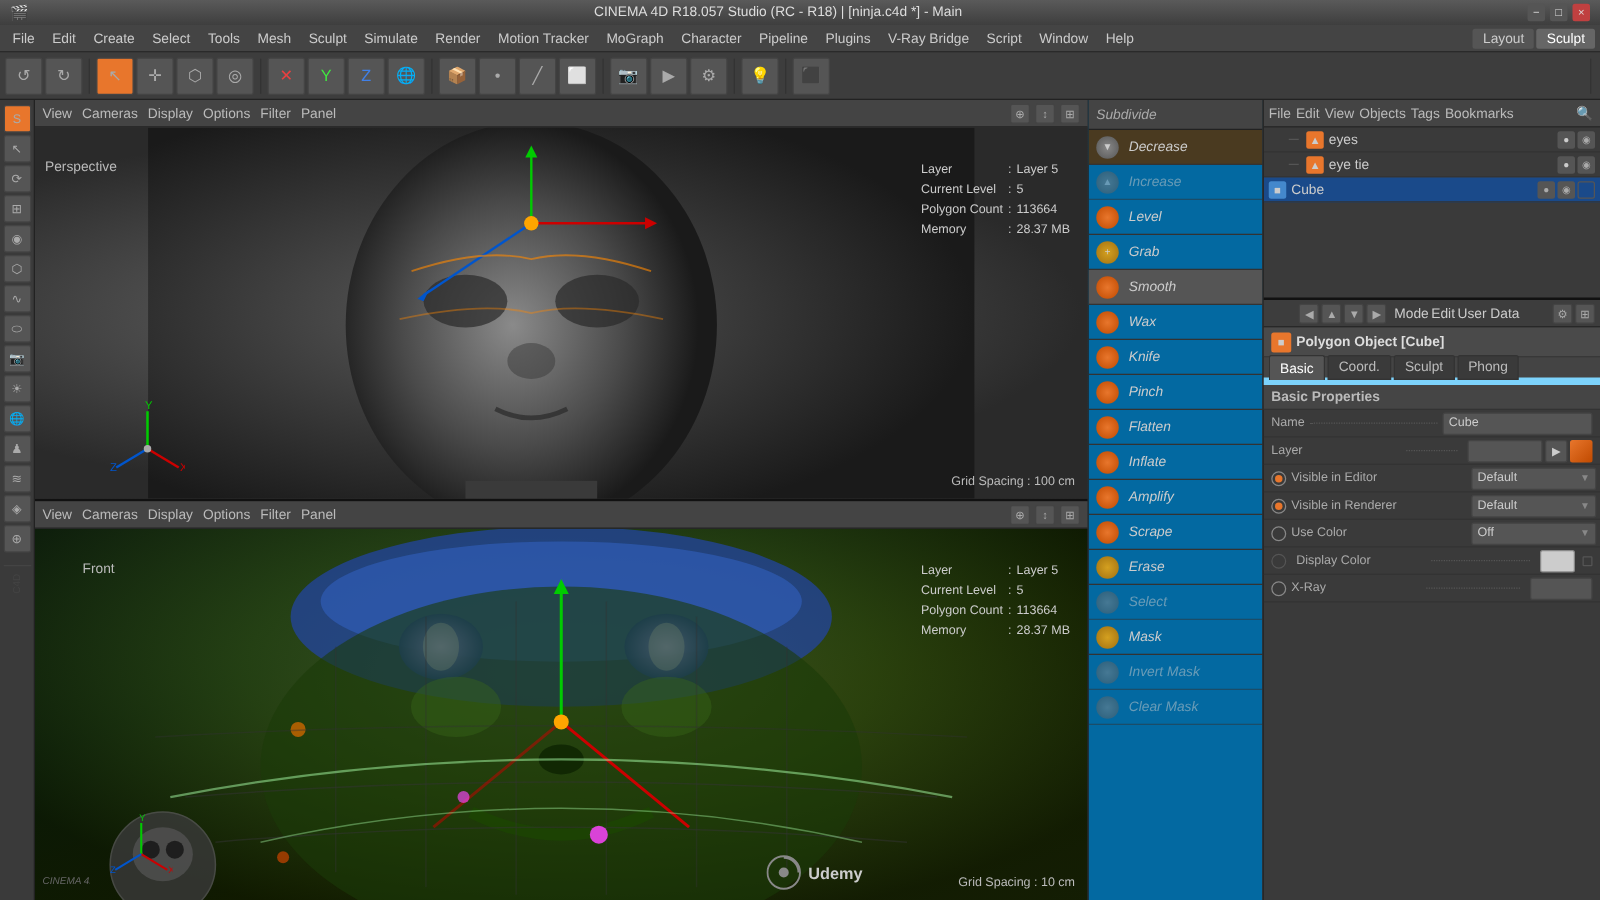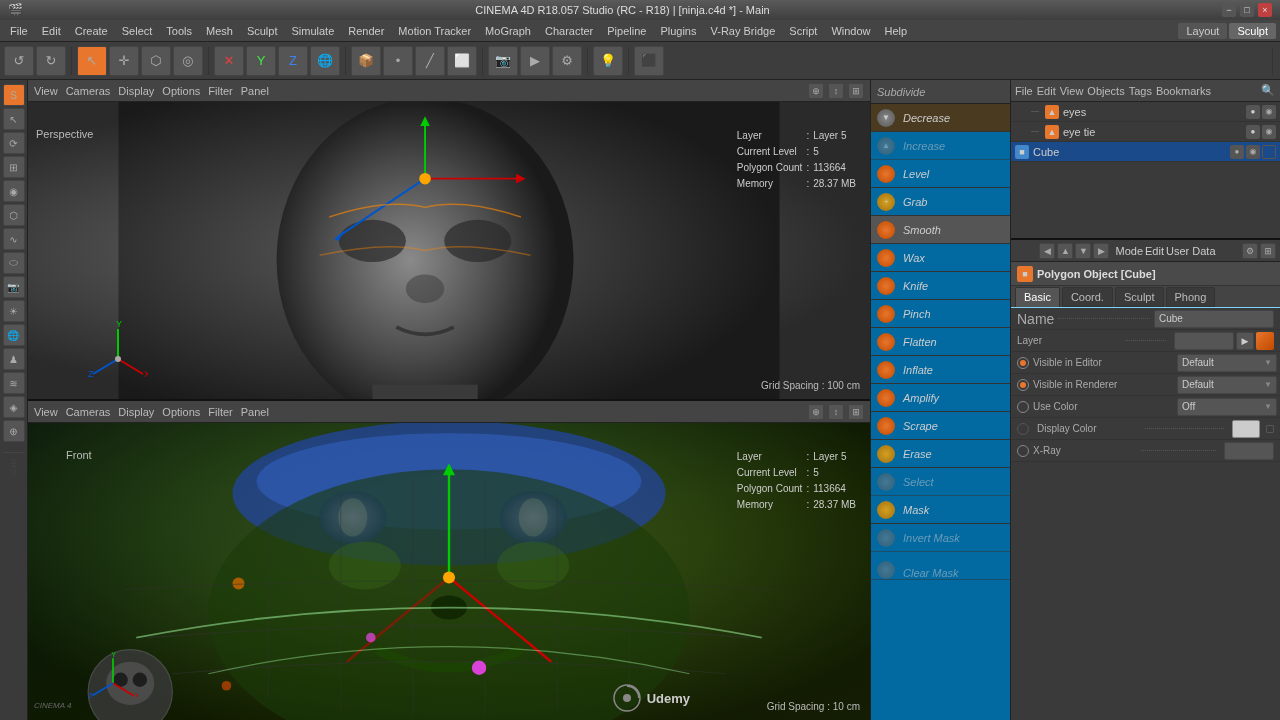--- a/index.html
+++ b/index.html
@@ -154,21 +154,21 @@
       height: 20px; display: flex; align-items: center; padding: 0 4px; gap: 4px;
       border-bottom: 1px solid #333; cursor: pointer;
     }
     .obj-row.selected { background: #1a4a8a; }
     .obj-icon { width: 14px; height: 14px; border-radius: 2px; display: flex; align-items: center; justify-content: center; font-size: 9px; flex-shrink: 0; }
     .obj-name { font-size: 11px; color: #ccc; flex: 1; }
     .obj-vis-btns { display: flex; gap: 2px; }
     .vis-btn { width: 14px; height: 14px; border-radius: 2px; background: #555; display: flex; align-items: center; justify-content: center; font-size: 8px; cursor: pointer; color: #aaa; }
     .prop-tabs {
       height: 22px; background: #444; display: flex; align-items: center;
-      border-bottom: 1px solid #7dd3fc; gap: 2px; padding: 0 4px;
+      border-bottom: 6px solid #7dd3fc; gap: 2px; padding: 0 4px;
     }
     .prop-tab {
       height: 20px; padding: 0 8px; display: flex; align-items: center; justify-content: center;
       background: #3a3a3a; border: 1px solid #333; border-radius: 2px 2px 0 0;
       font-size: 11px; color: #bbb; cursor: pointer;
     }
     .prop-tab.active { background: #555; color: #fff; border-bottom: none; }
 
     .prop-header {
       height: 24px; background: #4a4a4a; display: flex; align-items: center; padding: 0 6px; gap: 4px;
@@ -194,21 +194,21 @@
       padding: 1px 4px; min-width: 100px; height: 18px; font-size: 10px; color: #ccc; margin-left: 28px;
     }
     .prop-dropdown-arrow { font-size: 8px; color: #888; }
     .prop-radio { width: 12px; height: 12px; border-radius: 50%; border: 1px solid #888; background: #3a3a3a; display: flex; align-items: center; justify-content: center; flex-shrink: 0; }
     .prop-radio.active::after { content: ''; width: 6px; height: 6px; border-radius: 50%; background: #e8762c; }
 
     .prop-name-row {
       display: flex; align-items: center; height: 22px; padding: 0 6px;
       border-bottom: 1px solid #333;
     }
-    .prop-name-label { font-size: 14px; color: #aaa; }
+    .prop-name-label { font-size: 10px; color: #aaa; }
     .prop-name-dots { flex: 1; border-bottom: 1px dotted #555; margin: 0 4px; }
     .prop-name-value { font-size: 10px; color: #ccc; background: #555; border: 1px solid #444; border-radius: 2px; padding: 1px 4px; min-width: 120px; height: 18px; display: flex; align-items: center; }
 
     
     #bottom-right-panel {
       height: 300px;
     }
     .mode-tabs {
       height: 22px; background: #3d3d3d; display: flex; align-items: center;
       border-bottom: 1px solid #222; gap: 2px; padding: 0 4px;
@@ -640,21 +640,21 @@
     <div class="sculpt-tool-item">
       <div class="sculpt-icon yellow"></div>
       <span class="sculpt-tool-label">Mask</span>
     </div>
 
     <div class="sculpt-tool-item" style="opacity:0.5;">
       <div class="sculpt-icon gray"></div>
       <span class="sculpt-tool-label">Invert Mask</span>
     </div>
 
-    <div class="sculpt-tool-item" style="opacity:0.5;align-items:flex-end;">
+    <div class="sculpt-tool-item" style="opacity:0.5;">
       <div class="sculpt-icon gray"></div>
       <span class="sculpt-tool-label">Clear Mask</span>
     </div>
 
   </div>
 
   <div id="right-panel">
 
     <div id="obj-manager">
       <div class="panel-header">
@@ -721,20 +721,23 @@
         <span class="prop-header-title">Polygon Object [Cube]</span>
       </div>
 
       <div class="prop-tabs">
         <div class="prop-tab active">Basic</div>
         <div class="prop-tab">Coord.</div>
         <div class="prop-tab">Sculpt</div>
         <div class="prop-tab">Phong</div>
       </div>
 
+      <div class="prop-section-header">
+        <span>Basic Properties</span>
+      </div>
 
       <div class="prop-name-row">
         <span class="prop-name-label">Name</span>
         <div class="prop-name-dots"></div>
         <div class="prop-name-value">Cube</div>
       </div>
 
       <div class="prop-row">
         <span class="prop-label">Layer</span>
         <div class="prop-dots"></div>

